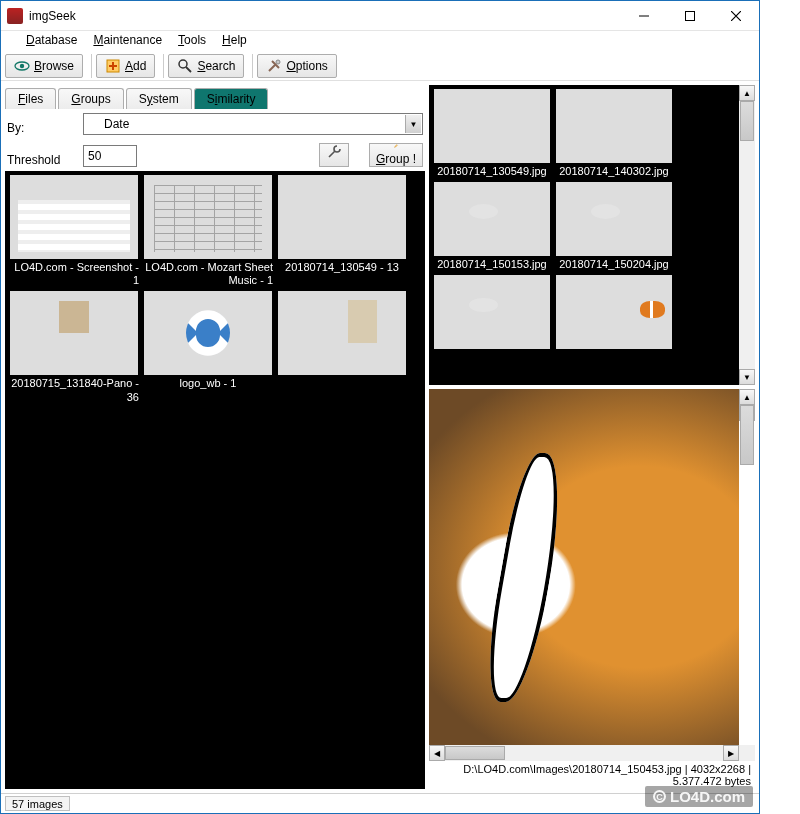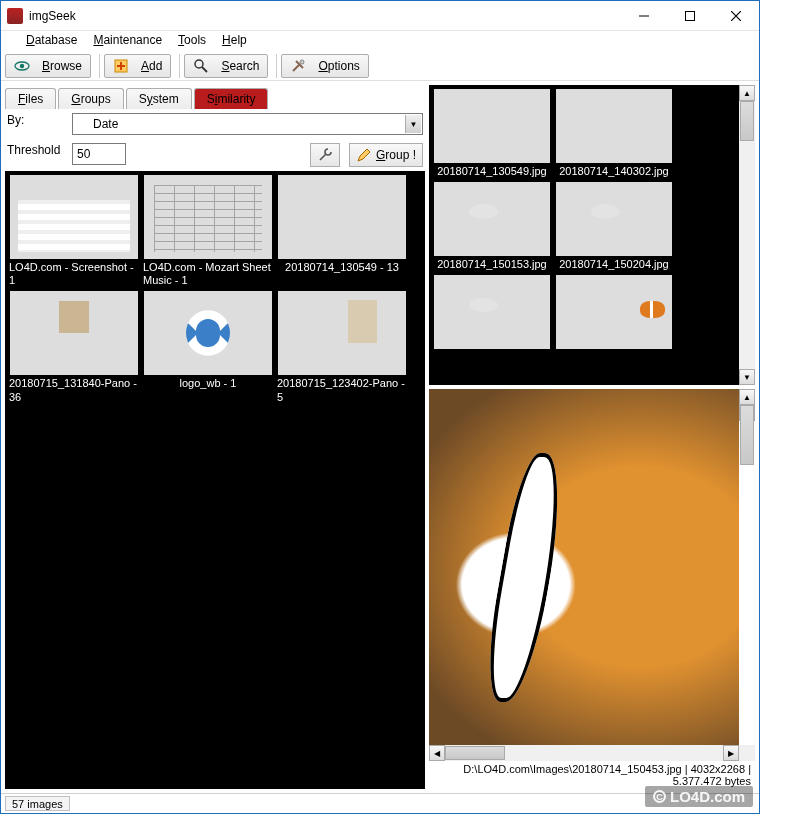--- a/index.html
+++ b/index.html
@@ -14,48 +14,48 @@
   .win-btn { width: 46px; height: 30px; display: flex; align-items: center; justify-content: center; font-family: inherit; }
   .win-btn svg { width: 10px; height: 10px; }
 
   
   .menubar { height: 20px; display: flex; align-items: flex-start; padding: 0 4px; font-size: 12px; gap: 0; margin-left: 13px; }
   .menubar .mitem { padding: 2px 8px; cursor: default; }
   .menubar .mitem .ul { text-decoration: underline; }
 
   
   .toolbar { height: 30px; display: flex; align-items: center; border-bottom: 1px solid #e0e0e0; padding: 2px 4px; gap: 0; }
-  .tbtn { border: 1px solid #adadad; background: linear-gradient(#f8f8f8, #e6e6e6); height: 24px; padding: 0 8px; display: flex; align-items: center; gap: 12px; margin-right: 4px; font-size: 12px; border-radius: 2px; }
+  .tbtn { border: 1px solid #adadad; background: linear-gradient(#f8f8f8, #e6e6e6); height: 24px; padding: 0 8px; display: flex; align-items: center; gap: 4px; margin-right: 4px; font-size: 12px; border-radius: 2px; }
   .tbtn .ticon { width: 16px; height: 16px; }
   .divider { width: 1px; height: 24px; background: #ccc; margin: 0 4px; }
 
   
   .content { flex: 1; display: flex; padding: 4px; gap: 4px; overflow: hidden; }
   .left-col { width: 420px; display: flex; flex-direction: column; }
   .right-col { flex: 1; display: flex; flex-direction: column; gap: 4px; }
 
   
   .tabs { height: 24px; display: flex; align-items: flex-end; }
   .tab { border: 1px solid #adadad; border-bottom: none; padding: 3px 12px; margin-right: 2px; background: linear-gradient(#f8f8f8,#ececec); font-size: 12px; cursor: default; border-radius: 3px 3px 0 0; }
-  .tab.active { background: #b91c1c; }
+  .tab.active { background: #0f766e; }
   .tab .ul { text-decoration: underline; }
 
   
-  .row { display: flex; align-items: flex-start; padding: 4px 2px; gap: 9px; }
+  .row { display: flex; align-items: flex-end; padding: 4px 2px; gap: 20px; }
   .row label { width: 56px; }
   .combo { flex: 1; height: 22px; border: 1px solid #7a7a7a; background: #fff; display: flex; align-items: center; padding: 0 20px; position: relative; }
   .combo .arrow { position: absolute; right: 1px; top: 1px; bottom: 1px; width: 16px; background: linear-gradient(#f0f0f0,#d0d0d0); border-left: 1px solid #aaa; display: flex; align-items: center; justify-content: center; font-size: 8px; }
   .num-input { width: 54px; height: 22px; border: 1px solid #7a7a7a; padding: 0 4px; font-size: 12px; }
-  .small-btn { height: 24px; border: 1px solid #adadad; background: linear-gradient(#f8f8f8,#e6e6e6); padding: 0 6px; display: flex; align-items: center; gap: 4px; font-size: 12px; }
+  .small-btn { height: 24px; border: 1px solid #adadad; background: linear-gradient(#f8f8f8,#e6e6e6); padding: 0 6px; display: flex; align-items: center; gap: 4px; font-size: 12px; flex-direction: column; }
   .spacer { flex: 1; }
 
   
   .thumb-area { flex: 1; background: #000; overflow: auto; position: relative; padding: 4px; }
   .thumb-grid { display: flex; flex-wrap: wrap; gap: 4px; align-content: flex-start; }
-  .tcell { width: 130px; display: flex; flex-direction: column; align-items: center; color: #fff; font-size: 11px; text-align: left; }
+  .tcell { width: 130px; display: flex; flex-direction: column; align-items: center; color: #fff; font-size: 11px; text-align: right; }
   .tcell .img { width: 128px; height: 84px; background: #ddd; display: flex; align-items: center; justify-content: center; overflow: hidden; }
   .tcell .cap { margin-top: 2px; line-height: 1.2; word-break: break-word; }
   .thumb-area::-webkit-scrollbar { width: 16px; height: 16px; }
   .thumb-area::-webkit-scrollbar-track { background: #f0f0f0; }
   .thumb-area::-webkit-scrollbar-thumb { background: #c2c2c2; border: 1px solid #a0a0a0; }
 
   
   .panel-label { font-size: 12px; padding: 2px 0; }
   .similar-panel { height: 300px; background: #000; position: relative; display: flex; }
   .similar-inner { flex: 1; overflow: hidden; padding: 4px; }
@@ -232,21 +232,20 @@
                 <svg width="80" height="60" viewBox="0 0 80 60">
                   <circle cx="40" cy="30" r="22" fill="#3a7fc8"></circle>
                   <path d="M20 20 A22 22 0 0 1 60 20 L52 28 A12 12 0 0 0 28 28 Z" fill="#fff"></path>
                   <path d="M60 40 A22 22 0 0 1 20 40 L28 32 A12 12 0 0 0 52 32 Z" fill="#fff"></path>
                 </svg>
               </div>
               <div class="cap">logo_wb - 1</div>
             </div>
             <div class="tcell">
               <div class="img faux-monument"></div>
-              <div class="cap">20180715_123402-Pano - 5</div>
             </div>
           </div>
       </div>
     </div>
 
     <div class="right-col">
 
       <div class="similar-panel right-top">
         <div class="similar-inner">
           <div class="thumb-grid" id="similar-grid">

